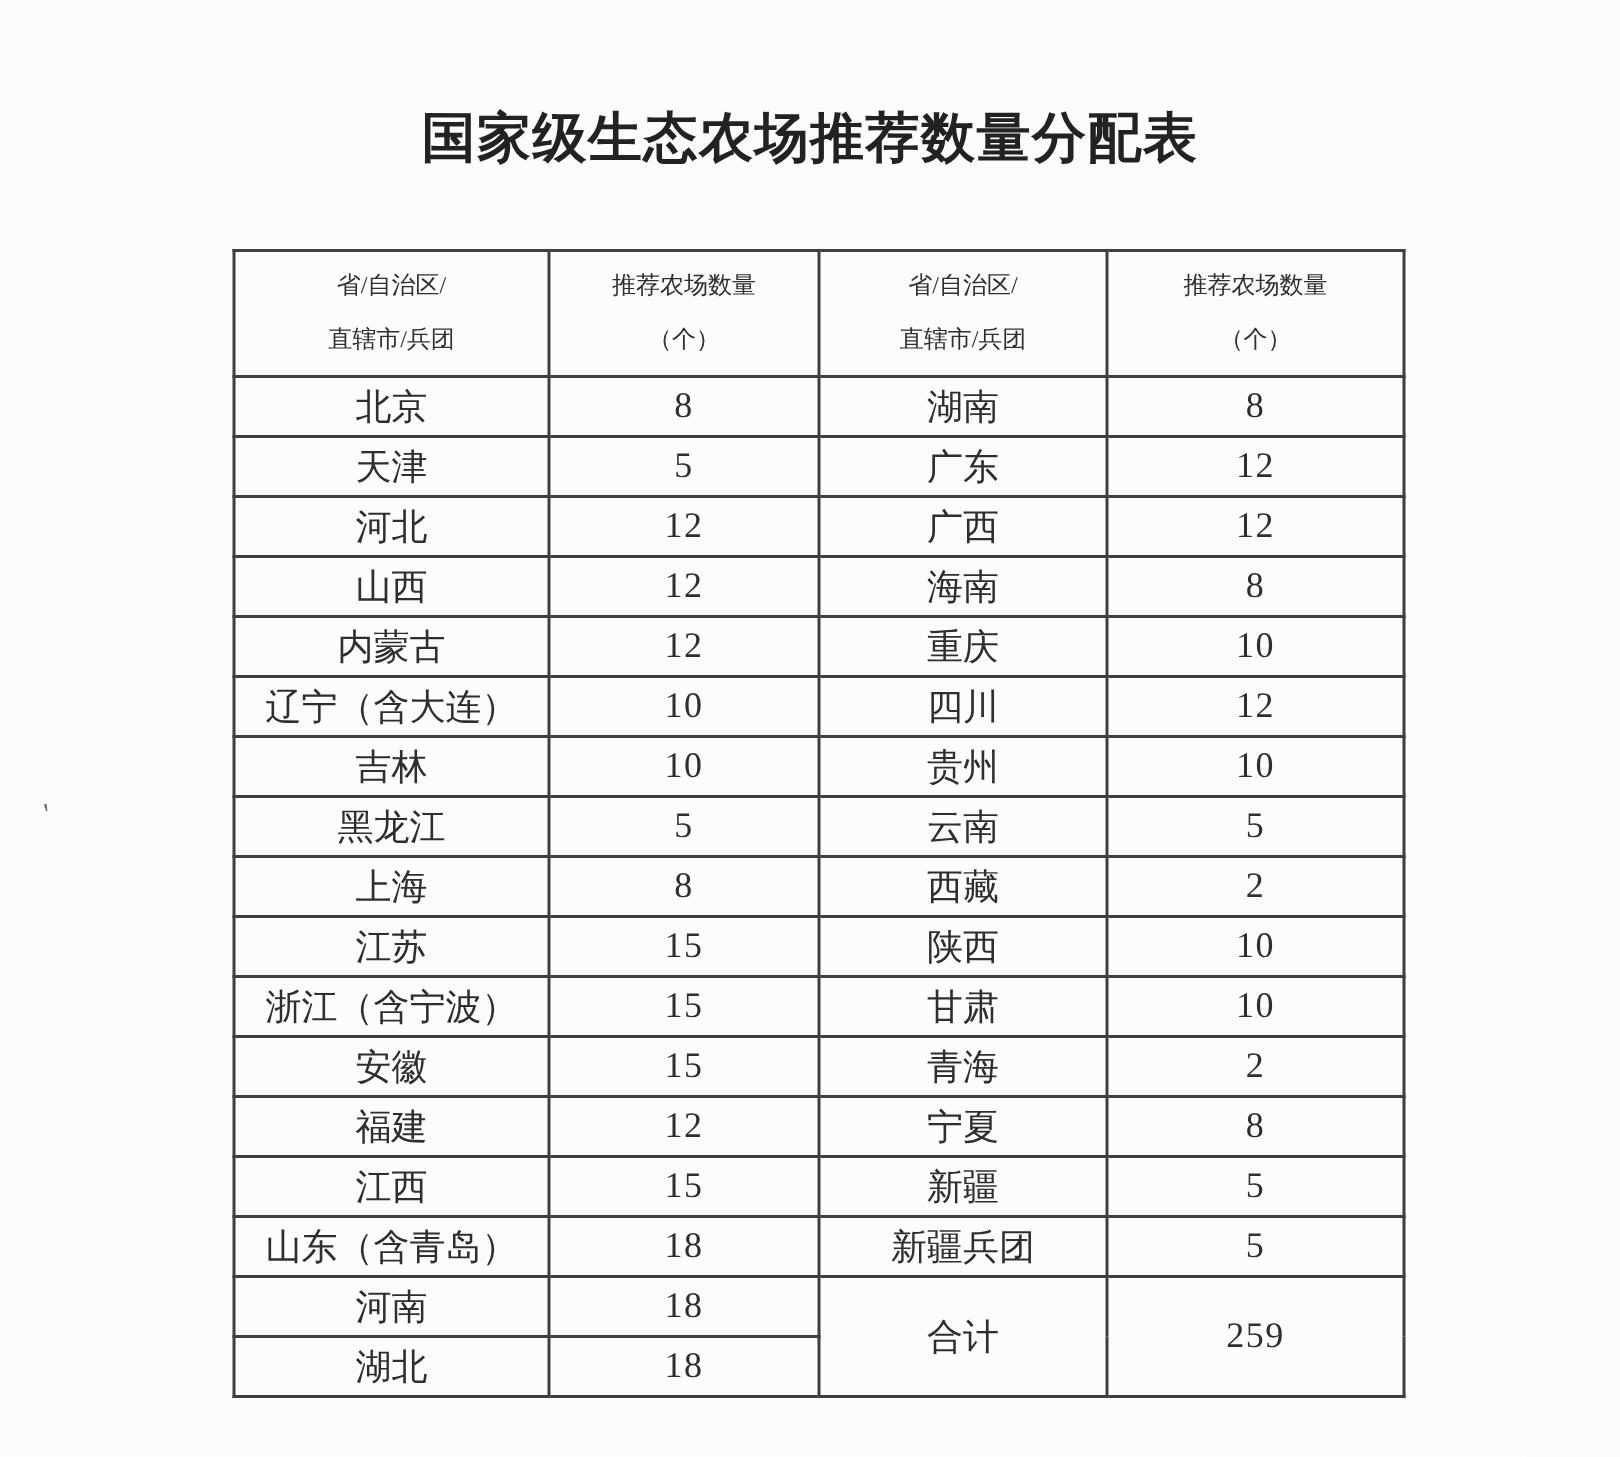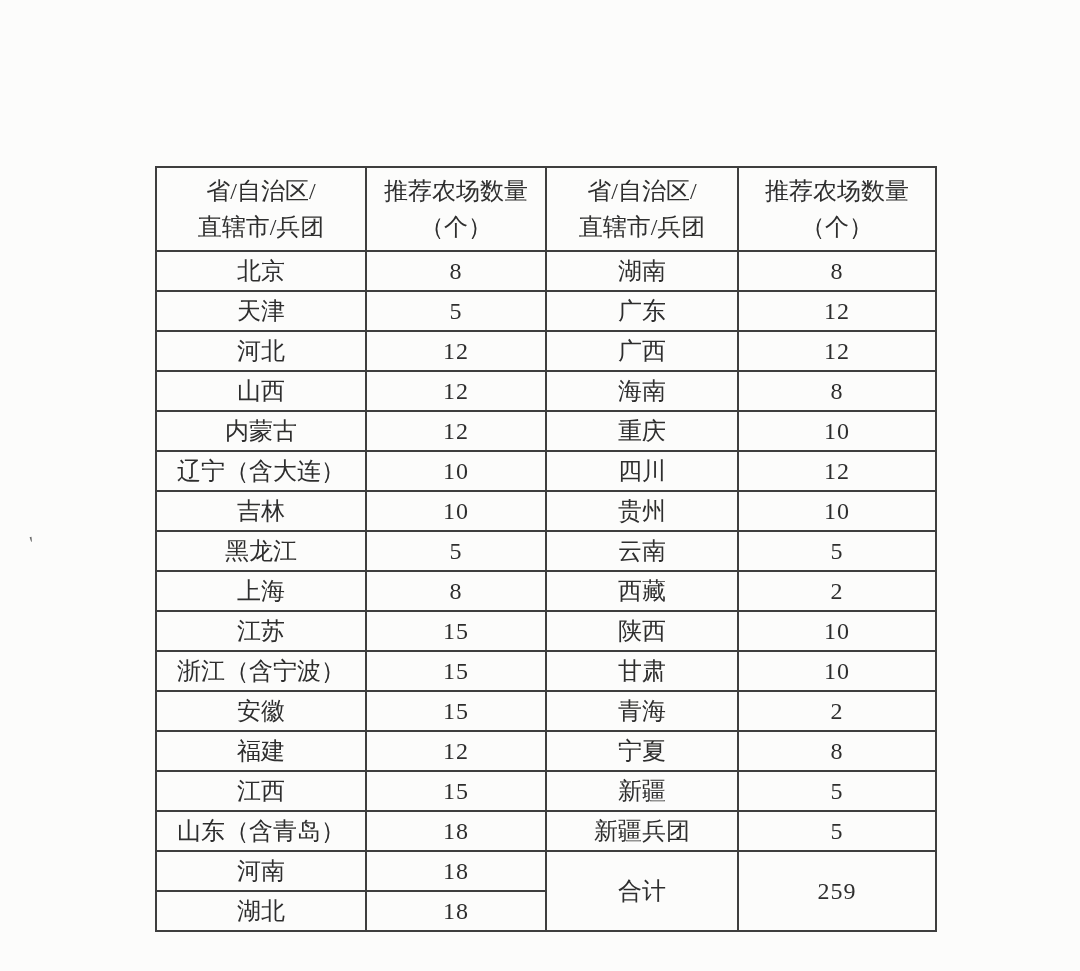--- a/index.html
+++ b/index.html
@@ -41,21 +41,21 @@
     border: 2px solid #3e3e3e;
     text-align: center;
     vertical-align: middle;
     padding: 0;
     font-weight: normal;
     overflow: hidden;
     white-space: nowrap;
   }
   .alloc-table thead th {
     height: 78px;
-    font-size: 24px;
+    font-size: 16px;
     line-height: 36px;
     padding: 2px 0;
   }
   .hline {
     display: block;
   }
   .alloc-table tbody td {
     height: 38px;
     font-size: 24px;
   }
@@ -73,20 +73,21 @@
     font-size: 20px;
     color: #6a6a6a;
     transform: rotate(-12deg);
   }
 </style>
 </head>
 <body>
 
 <div class="page">
 
+  <h1 class="title">国家级生态农场推荐数量分配表</h1>
 
   <span class="artifact">'</span>
 
   <table class="alloc-table">
     <colgroup>
       <col style="width:210px">
       <col style="width:180px">
       <col style="width:192px">
       <col style="width:198px">
     </colgroup>

